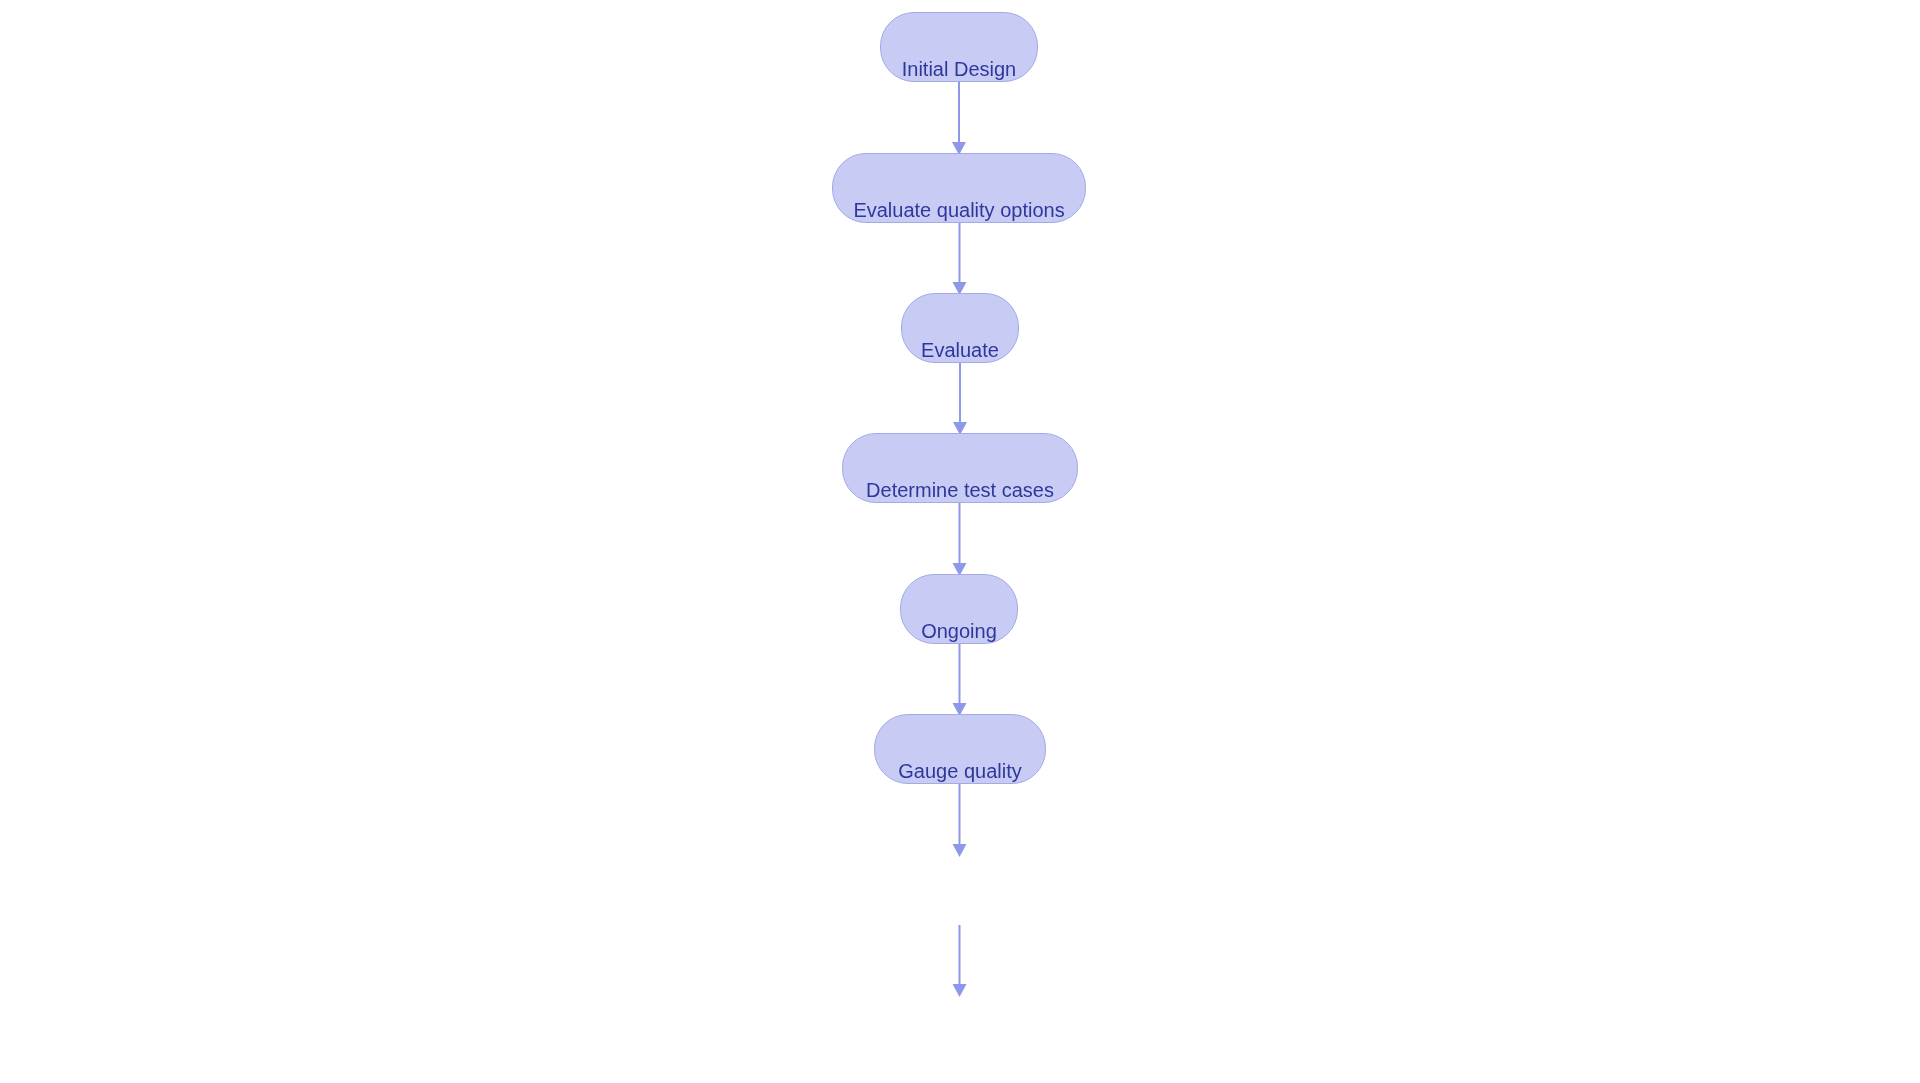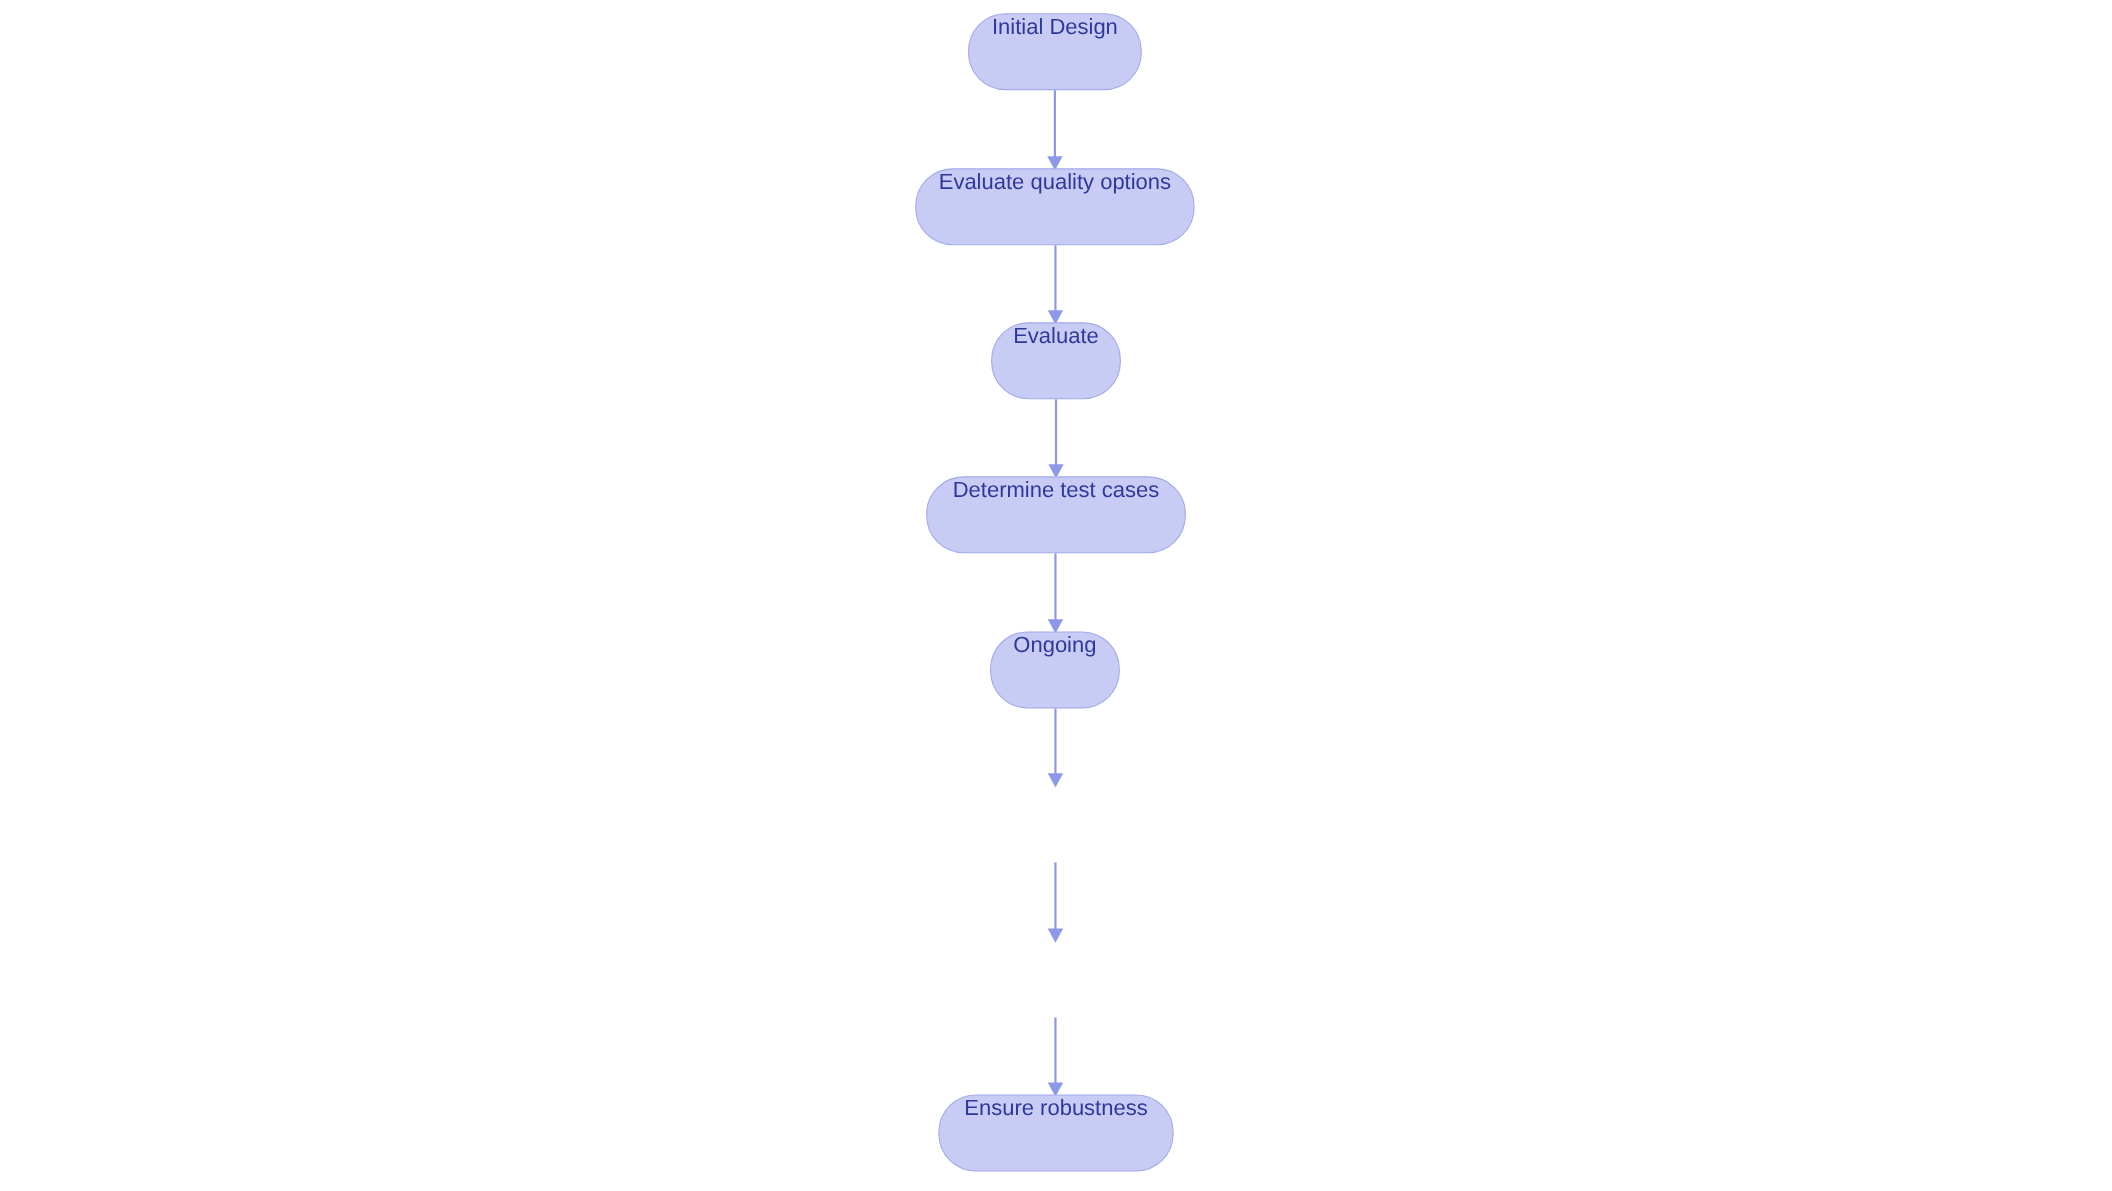--- a/index.html
+++ b/index.html
@@ -23,21 +23,21 @@
   }
   .nodes-layer {
     position: absolute;
     left: 0; top: 0;
     width: 100%; height: 100%;
   }
   .flow-node {
     position: absolute;
     box-sizing: border-box;
     display: flex;
-    align-items: flex-start;
+    align-items: flex-end;
     justify-content: center;
     background: var(--node-fill, #c8ccf4);
     border: 1px solid var(--node-border, #a2aae9);
     border-radius: var(--node-radius, 34px);
     color: var(--node-text, #2e389c);
     font-size: var(--node-font-size, 20px);
     line-height: 1.2;
     text-align: center;
     white-space: nowrap;
     user-select: none;
@@ -89,17 +89,17 @@
       </div>
       <div class="flow-node" style="left: 901px; top: 293px; width: 118px; height: 70px;">
         <span class="label">Evaluate</span>
       </div>
       <div class="flow-node" style="left: 842px; top: 433px; width: 236px; height: 70px;">
         <span class="label">Determine test cases</span>
       </div>
       <div class="flow-node" style="left: 900px; top: 574px; width: 118px; height: 70px;">
         <span class="label">Ongoing</span>
       </div>
-      <div class="flow-node" style="left: 853px; top: 995px; width: 214px; height: 70px;">
-        <span class="label">Ensure robustness</span>
+      <div class="flow-node" style="left: 874px; top: 714px; width: 172px; height: 70px;">
+        <span class="label">Gauge quality</span>
       </div>
     </div>
 </div>
 
 </body></html>

